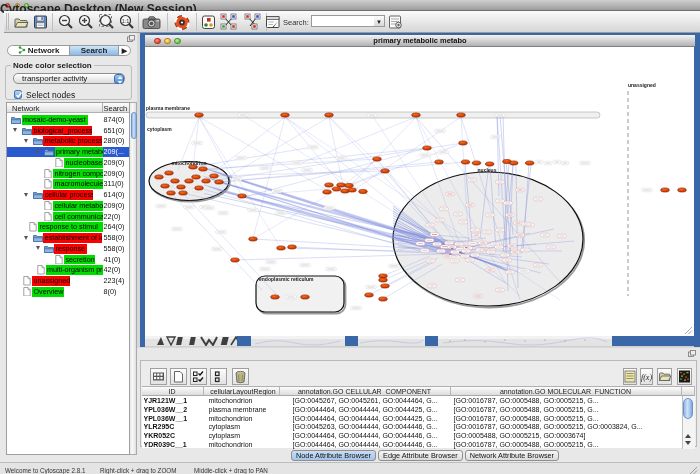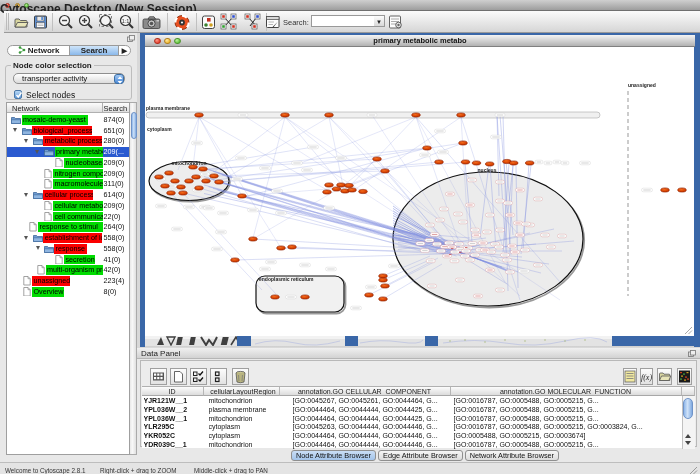--- a/index.html
+++ b/index.html
@@ -1042,21 +1042,20 @@
             <circle cx="400" cy="4" r="0.8"></circle>
             <circle cx="420" cy="5" r="0.8"></circle>
             <circle cx="440" cy="4" r="0.8"></circle>
           </g>
         </svg>
     </div>
   </div>
 </div>
 
 <div class="abs dp">
-  <div class="phead">Data Panel</div>
   <svg class="sv" style="left:551px;top:2px" width="8" height="7" viewBox="0 0 8 7">
       <rect x="0.5" y="2" width="5" height="4.5" fill="none" stroke="#777" stroke-width="0.8"></rect>
       <rect x="2.5" y="0.5" width="5" height="4.5" fill="#eee" stroke="#777" stroke-width="0.8"></rect>
     </svg>
   <div class="abs dpbody">
 <div class="dbtn" style="left:8.5px"><svg width="15" height="15" viewBox="0 0 15 15">
           <rect x="2" y="3.5" width="11" height="8" fill="#555"></rect>
           <g fill="#fff">
             <rect x="3" y="4.5" width="2.2" height="2.2"></rect>
             <rect x="6.2" y="4.5" width="2.2" height="2.2"></rect>

